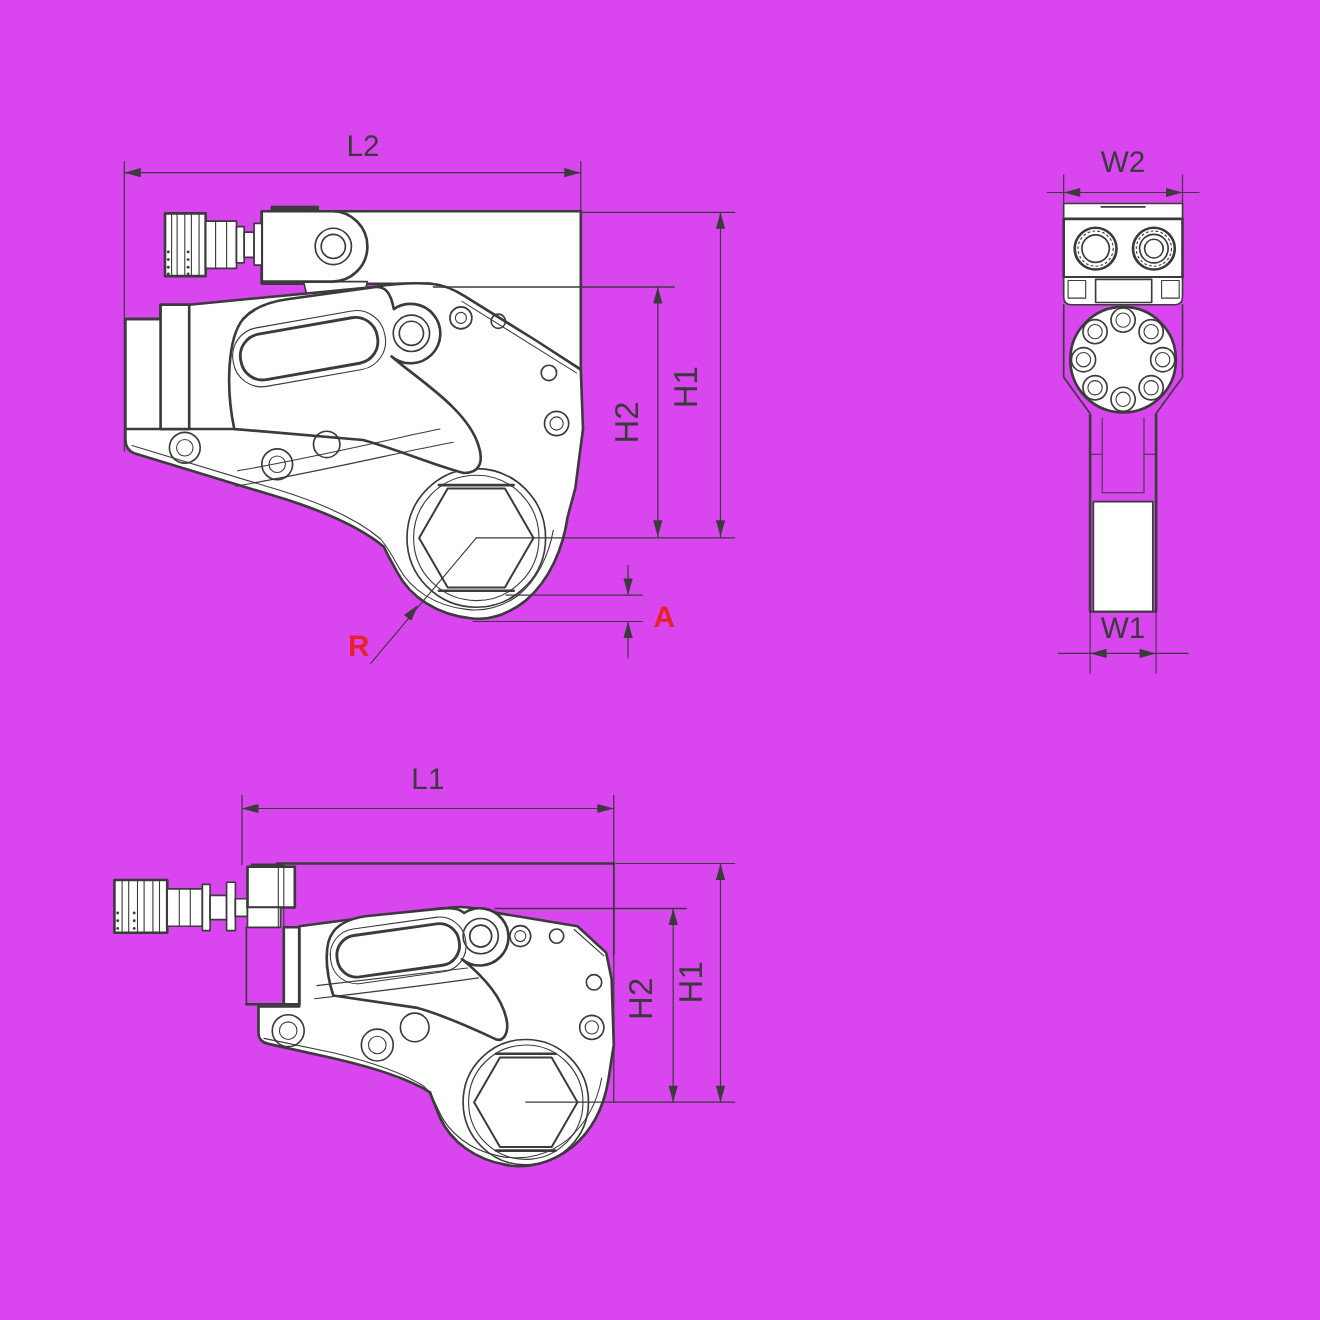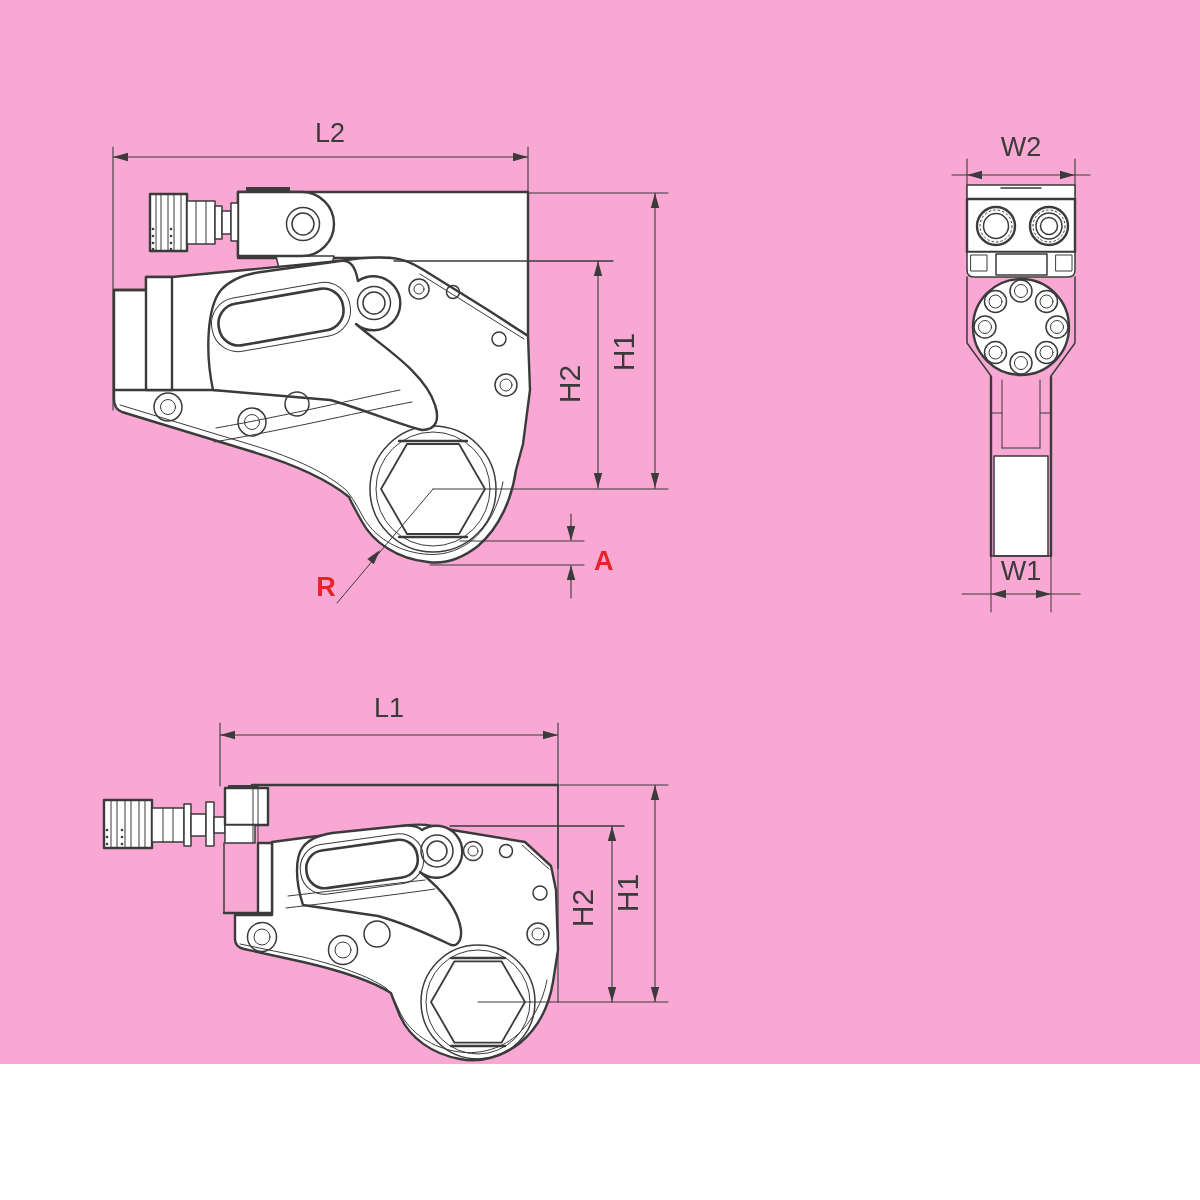--- a/index.html
+++ b/index.html
@@ -1,16 +1,16 @@
 <!DOCTYPE html>
 <html><head>
 <meta charset="utf-8">
 <style>
   html,body{margin:0;padding:0;background:#ffffff;}
-  .stage{position:relative;width:1200px;height:1064px;background:#f9a8d4;overflow:hidden;}
+  .stage{position:relative;width:1200px;height:1200px;background:#d946ef;overflow:hidden;}
   svg text{font-family:"Liberation Sans","DejaVu Sans",sans-serif;}
   .ln{stroke:#3b3b3b;fill:none;stroke-linecap:round;stroke-linejoin:round;}
   .thick{stroke-width:2.4;}
   .med{stroke-width:1.5;}
   .thin{stroke-width:1;}
   .dim{stroke-width:1.1;}
   .wfill{fill:#ffffff;}
   .dark{fill:#3b3b3b;stroke:none;}
   .dimtxt{fill:#3a3a3a;font-size:27px;}
   .dimtxtv{fill:#3a3a3a;font-size:30px;}

